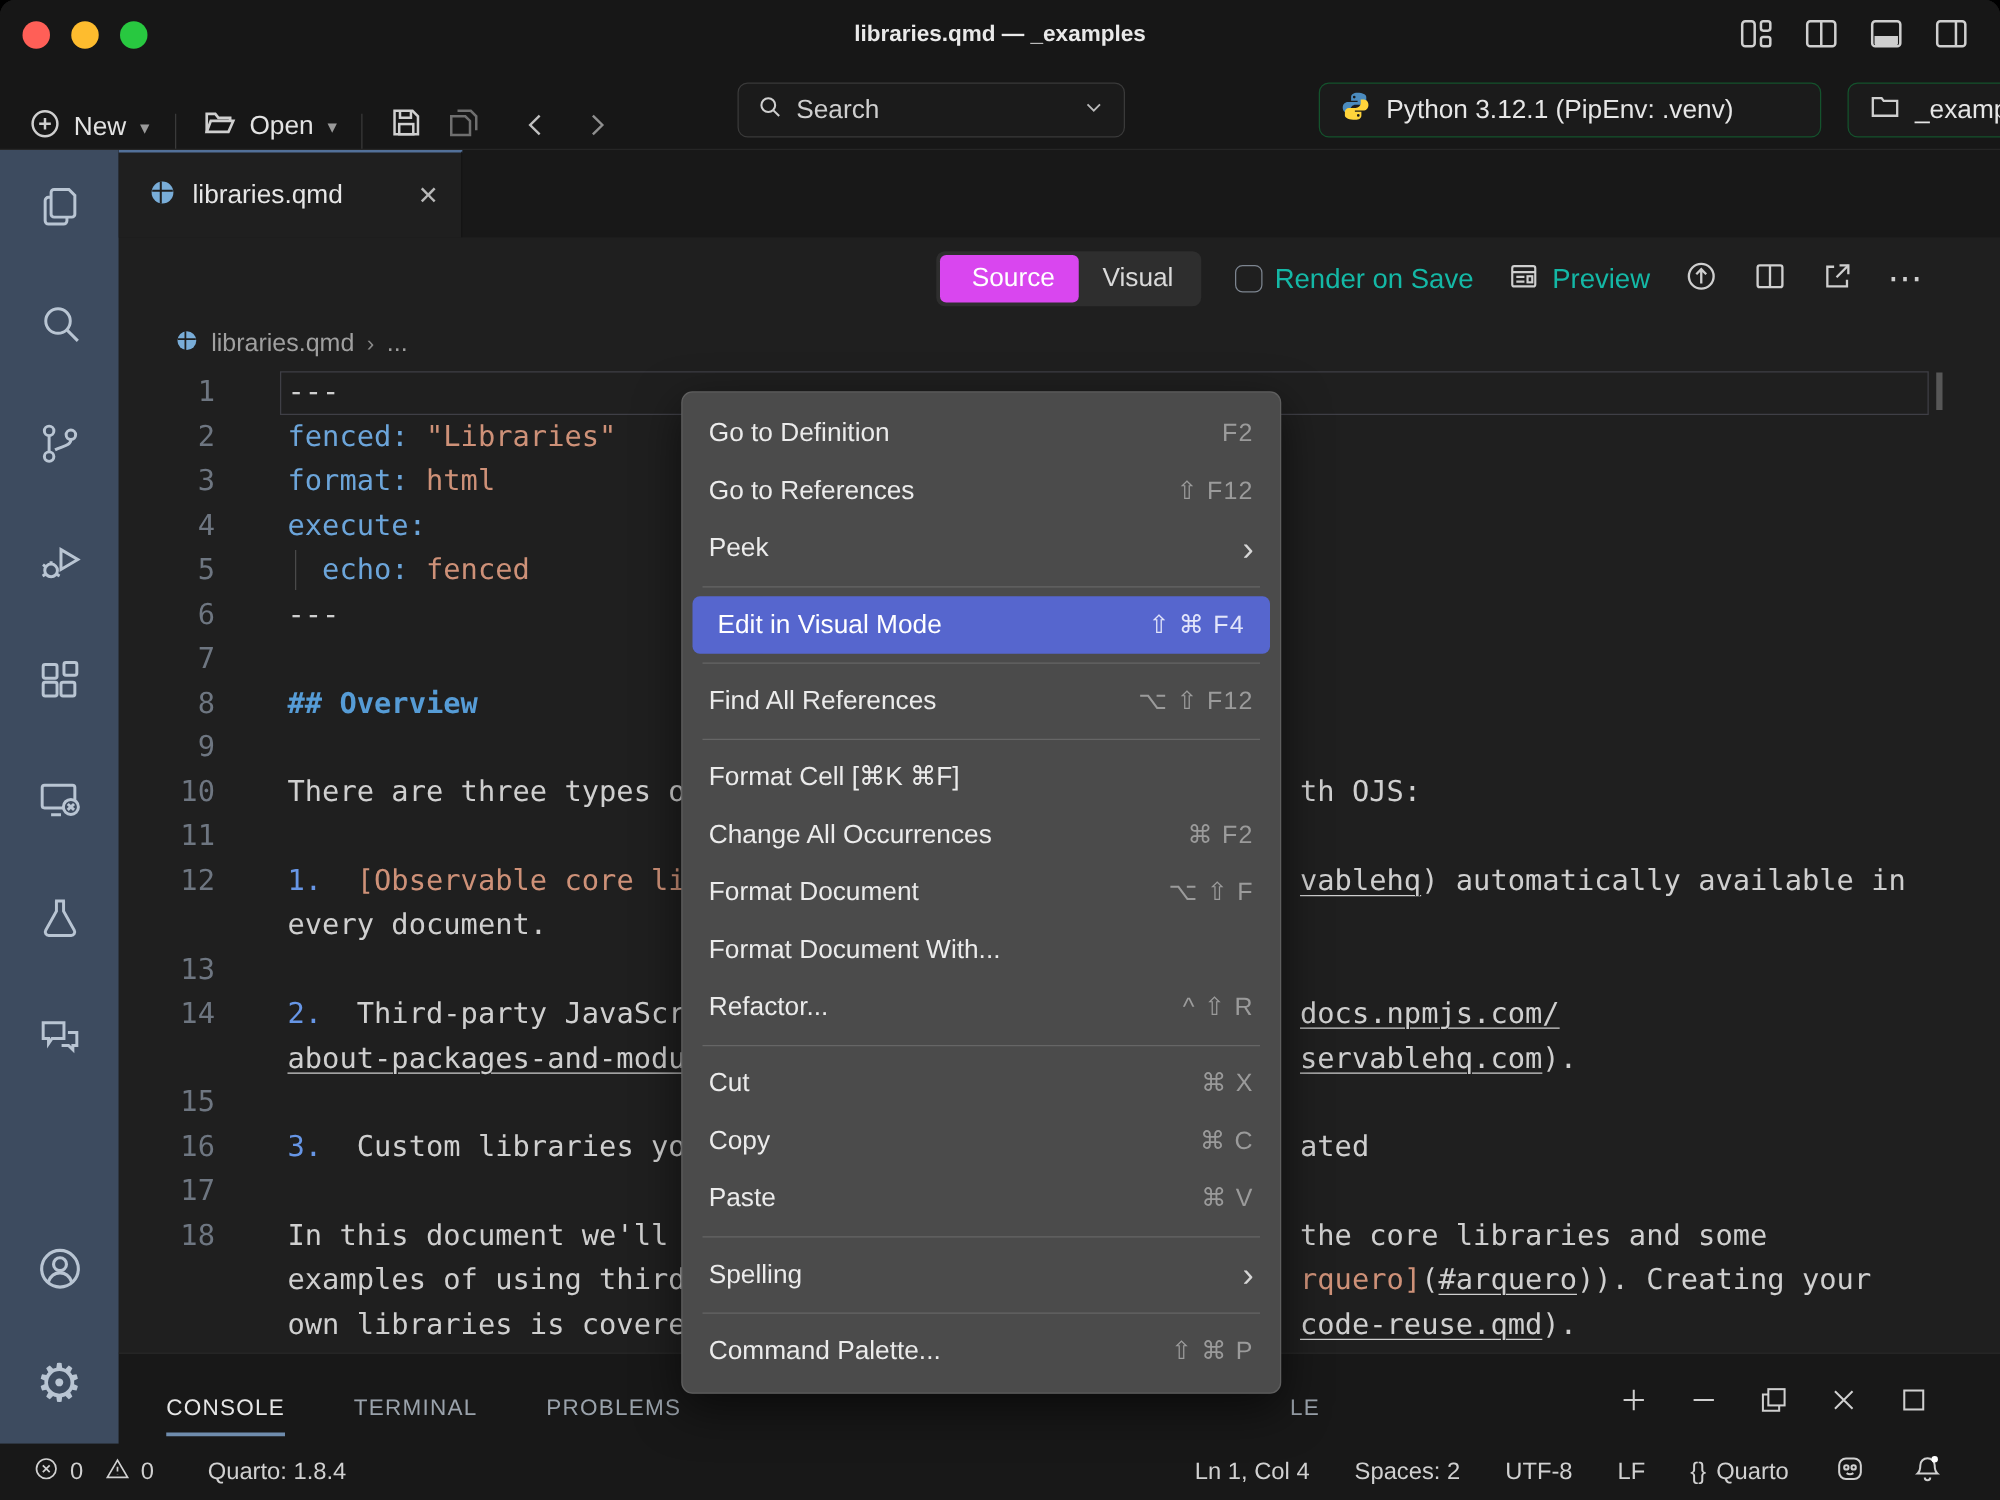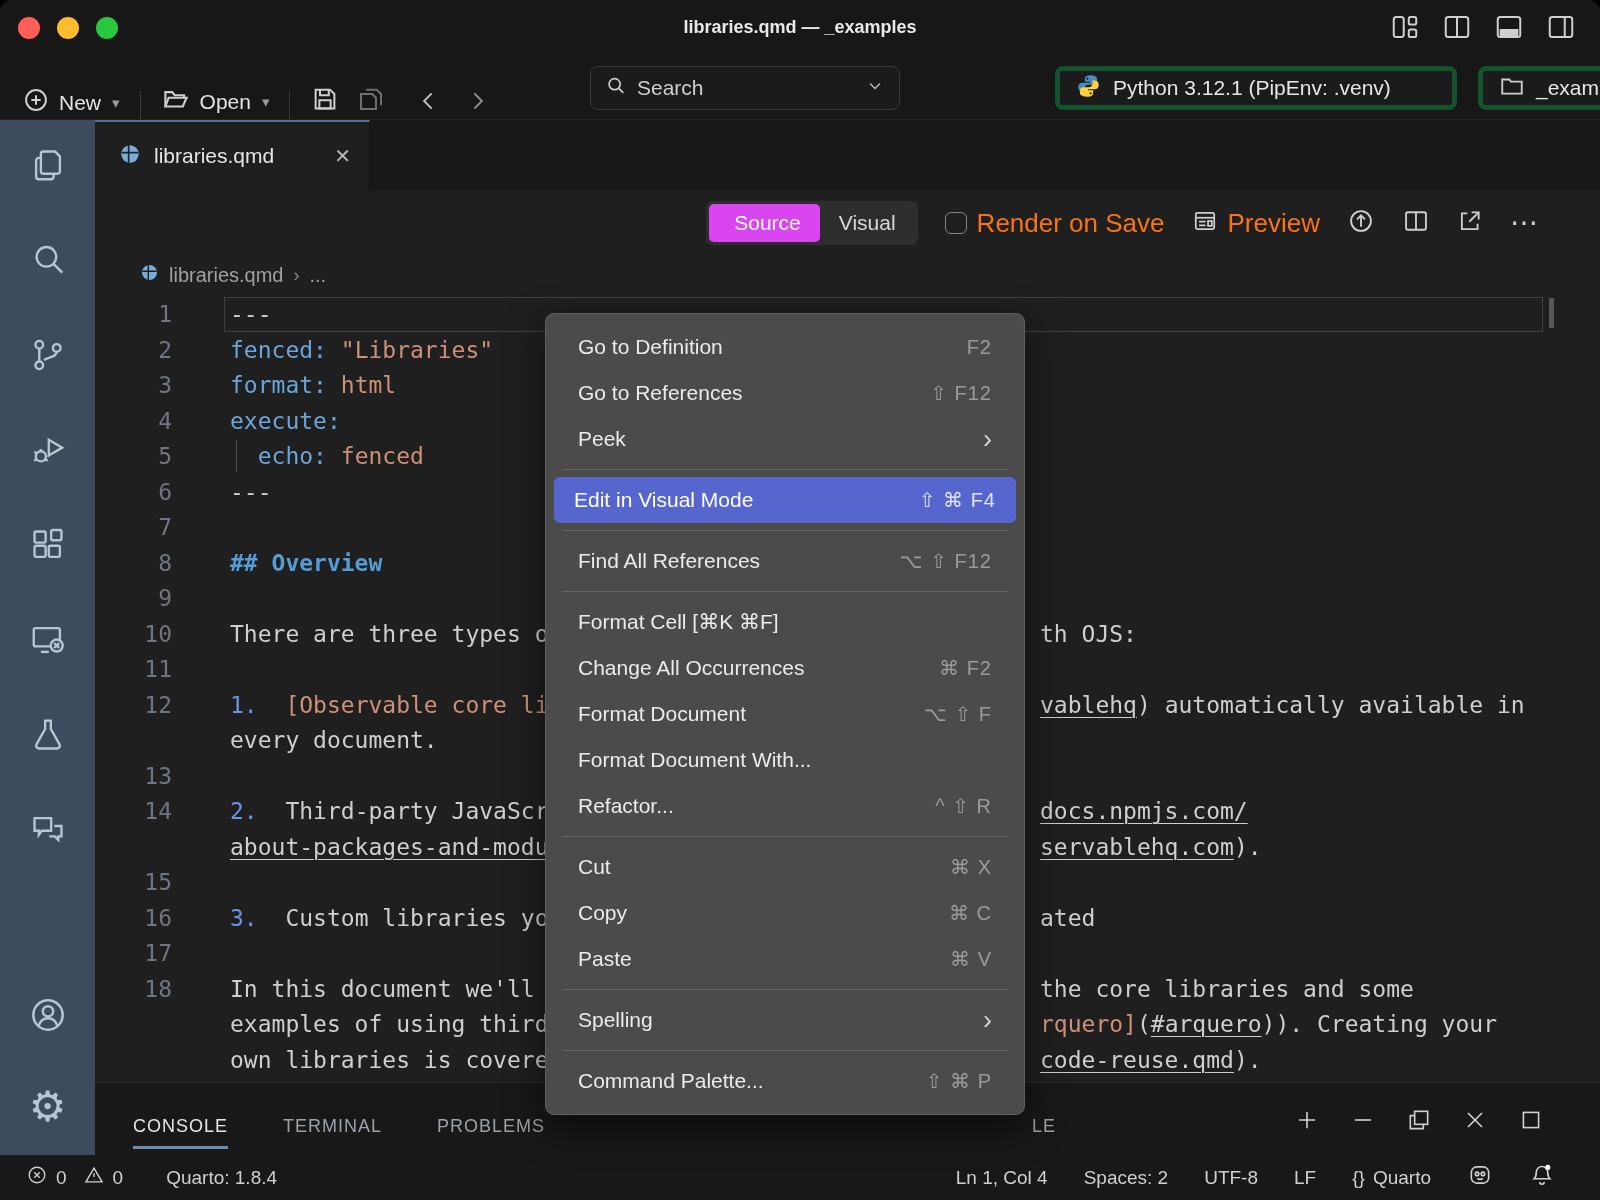--- a/index.html
+++ b/index.html
@@ -21,21 +21,21 @@
   
   .toolbar{position:absolute;left:0;top:55px;width:1600px;height:65px;background:#171717;
     border-bottom:1px solid #262626;}
   .tb-left{position:absolute;left:22px;top:0;height:64px;display:flex;align-items:flex-end;gap:16px;}
   .tb-item{display:flex;align-items:center;gap:9px;color:#e3e3e3;font-size:21px;}
   .caret{color:#9a9a9a;font-size:15px;margin-left:2px;}
   .tb-sep{width:1px;height:28px;background:#3a3a3a;margin:0 4px;}
   .searchbox{position:absolute;left:590px;top:11px;width:310px;height:44px;background:#1b1b1b;
     border:1px solid #3a3a3a;border-radius:8px;display:flex;align-items:center;padding:0 14px;gap:10px;}
   .searchbox .ph{color:#cfcfcf;font-size:21px;flex:1;}
-  .pill{position:absolute;top:11px;height:44px;border:5px solid #14532d;border-radius:8px;
+  .pill{position:absolute;top:11px;height:44px;border:1px solid #14532d;border-radius:8px;
     display:flex;align-items:center;gap:11px;padding:0 16px;color:#e6e6e6;font-size:21px;background:#1b1b1b;}
   .pill.python{left:1055px;width:402px;}
   .pill.workspace{left:1478px;width:180px;}
 
   
   .main{position:absolute;left:0;top:120px;width:1600px;height:1035px;display:flex;}
   .activitybar{width:95px;background:#3d4b5f;display:flex;flex-direction:column;align-items:center;
     padding-top:26px;padding-bottom:28px;}
   .ab-top{display:flex;flex-direction:column;gap:57px;align-items:center;}
   .ab-bottom{margin-top:auto;display:flex;flex-direction:column;gap:52px;align-items:center;}
@@ -52,21 +52,21 @@
   .tab-close{color:#b8b8b8;font-size:20px;}
 
   
   .editor{position:relative;flex:1;background:#1f1f1f;overflow:hidden;}
   .actionbar{position:absolute;left:0;right:0;top:0;height:66px;display:flex;align-items:center;
     justify-content:flex-end;gap:27px;padding-right:62px;}
   .seg-control{display:flex;background:#2e2e2e;border-radius:7px;padding:3px;font-size:21px;}
   .seg{padding:7px 19px;color:#d9d9d9;border-radius:5px;}
   .seg.active{background:#d946ef;color:#fff;padding-left:25px;}
   .checkbox{width:22px;height:22px;border:1.5px solid #7d8590;border-radius:6px;background:transparent;}
-  .ab-label{color:#f97316;font-size:26px;}
+  .ab-label{color:#14b8a6;font-size:22px;}
   .icon-text{display:flex;align-items:center;gap:10px;}
   .ellipsis{color:#cfcfcf;font-size:28px;line-height:20px;}
 
   .breadcrumb{position:absolute;left:45px;top:66px;height:38px;display:flex;align-items:center;gap:10px;
     color:#a0a0a0;font-size:20px;}
   .bc-sep{color:#8a8a8a;font-size:18px;}
 
   
   #code-lines{position:absolute;inset:0;font-family:"DejaVu Sans Mono",monospace;font-size:23px;}
   .code-row{position:absolute;left:0;right:0;height:36px;line-height:36px;white-space:pre;}
@@ -92,21 +92,21 @@
   .statusbar{position:absolute;left:0;top:1155px;width:1600px;height:45px;background:#181818;
     display:flex;align-items:center;color:#d0d0d0;font-size:19px;padding:0 45px 0 26px;}
   .sb-left{display:flex;align-items:center;gap:9px;}
   .sb-quarto{margin-left:34px;}
   .sb-right{margin-left:auto;display:flex;align-items:center;gap:36px;}
   .sb-item{display:flex;align-items:center;gap:8px;}
 
   
   .ctx-menu{position:absolute;left:545px;top:313px;width:480px;background:#4b4b4b;border:1px solid #5f5f5f;
     border-radius:9px;box-shadow:0 12px 36px rgba(0,0,0,.55);padding:10px 0;z-index:50;}
-  .menu-item{position:relative;height:46px;line-height:46px;padding:0 32px;color:#ebebeb;font-size:21px;
+  .menu-item{position:relative;height:46px;line-height:46px;padding:0 21px;color:#ebebeb;font-size:21px;
     display:flex;}
   .menu-label{flex:1;white-space:nowrap;}
   .menu-shortcut{color:#9b9b9b;font-size:20px;letter-spacing:1px;}
   .menu-chevron{color:#d6d6d6;font-size:27px;}
   .menu-item.hl{background:#5666CE;margin:0 8px;padding:0 20px;border-radius:6px;color:#fff;}
   .menu-item.hl .menu-shortcut{color:#e2e5fa;}
   .menu-sep{height:1px;background:#666;margin:7px 16px;}
 </style>
 </head>
 <body>

